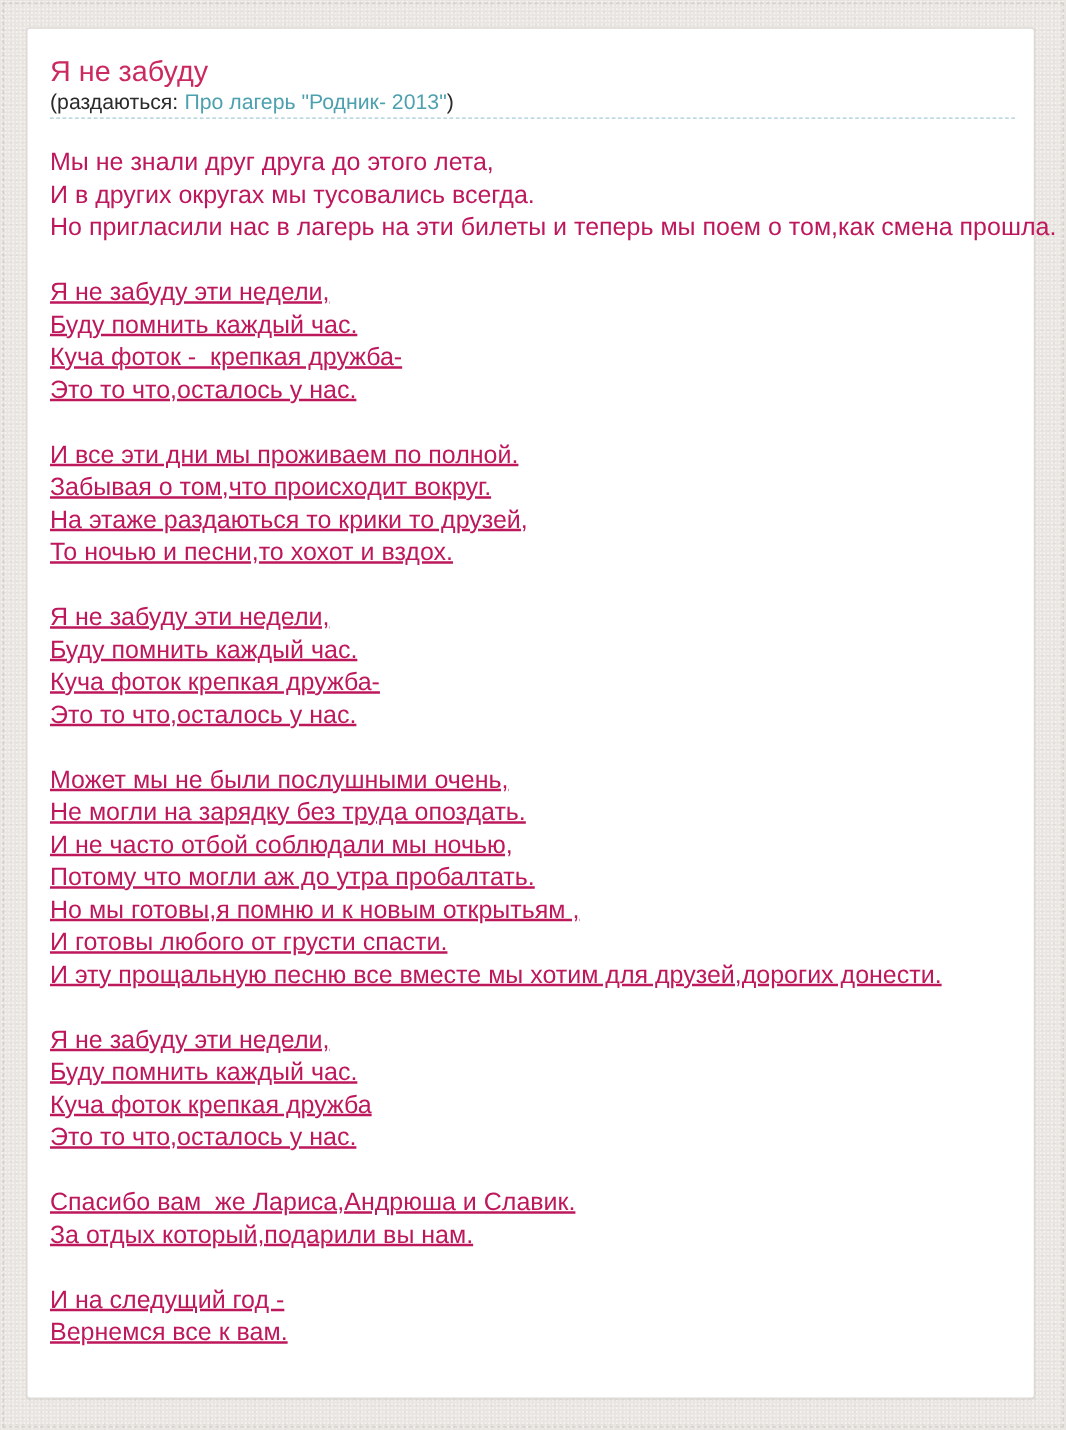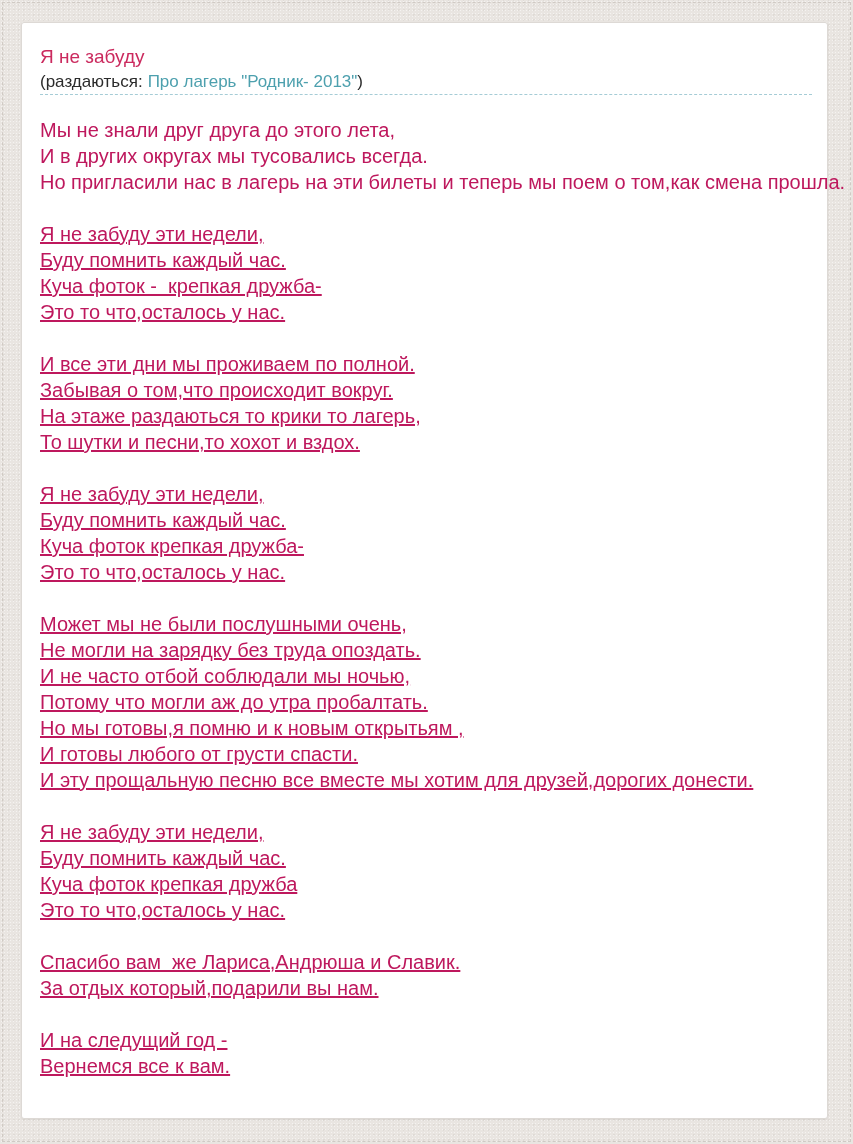--- a/index.html
+++ b/index.html
@@ -34,21 +34,21 @@
     box-sizing: border-box;
     background: #ffffff;
     border: 1px solid #ddd9d5;
     border-radius: 3px;
     box-shadow: 0 1px 2px rgba(0,0,0,0.06);
     padding: 20px 15px 0 18px;
     overflow: visible;
   }
   .song-title {
     margin: 0;
-    font-size: 19px;
+    font-size: 23px;
     font-weight: 400;
     line-height: 28px;
     color: #cb2a5e;
   }
   .artist-row {
     font-size: 17px;
     line-height: 21px;
     color: #2b2b2b;
     border-bottom: 1px dashed #a5ccd6;
     padding-bottom: 2px;
@@ -93,22 +93,22 @@
       </div>
       <div class="stanza">
         <div class="line">Я не забуду эти недели,</div>
         <div class="line">Буду помнить каждый час.</div>
         <div class="line">Куча фоток -  крепкая дружба-</div>
         <div class="line">Это то что,осталось у нас.</div>
       </div>
       <div class="stanza">
         <div class="line">И все эти дни мы проживаем по полной.</div>
         <div class="line">Забывая о том,что происходит вокруг.</div>
-        <div class="line">На этаже раздаються то крики то лагерь,</div>
-        <div class="line">То шутки и песни,то хохот и вздох.</div>
+        <div class="line">На этаже раздаються то крики то друзей,</div>
+        <div class="line">То ночью и песни,то хохот и вздох.</div>
       </div>
       <div class="stanza">
         <div class="line">Я не забуду эти недели,</div>
         <div class="line">Буду помнить каждый час.</div>
         <div class="line">Куча фоток крепкая дружба-</div>
         <div class="line">Это то что,осталось у нас.</div>
       </div>
       <div class="stanza">
         <div class="line">Может мы не были послушными очень,</div>
         <div class="line">Не могли на зарядку без труда опоздать.</div>

